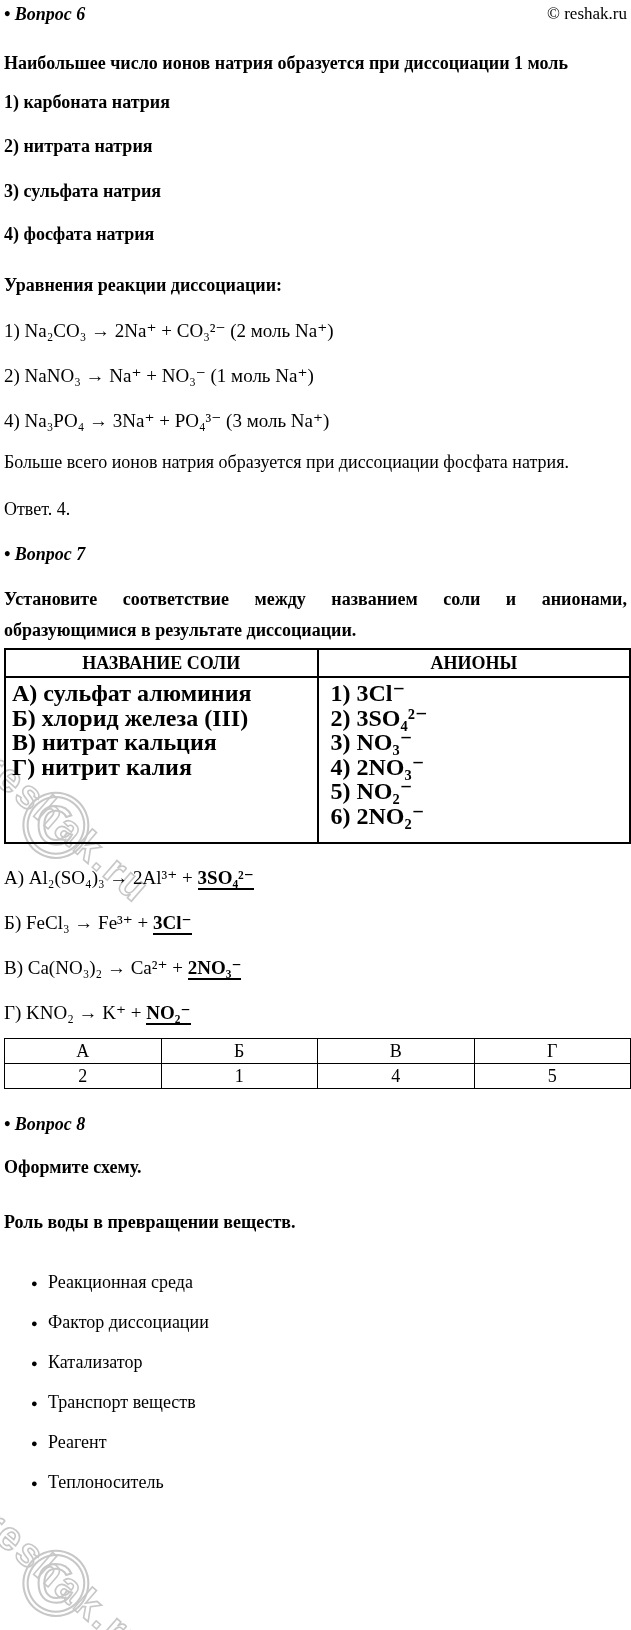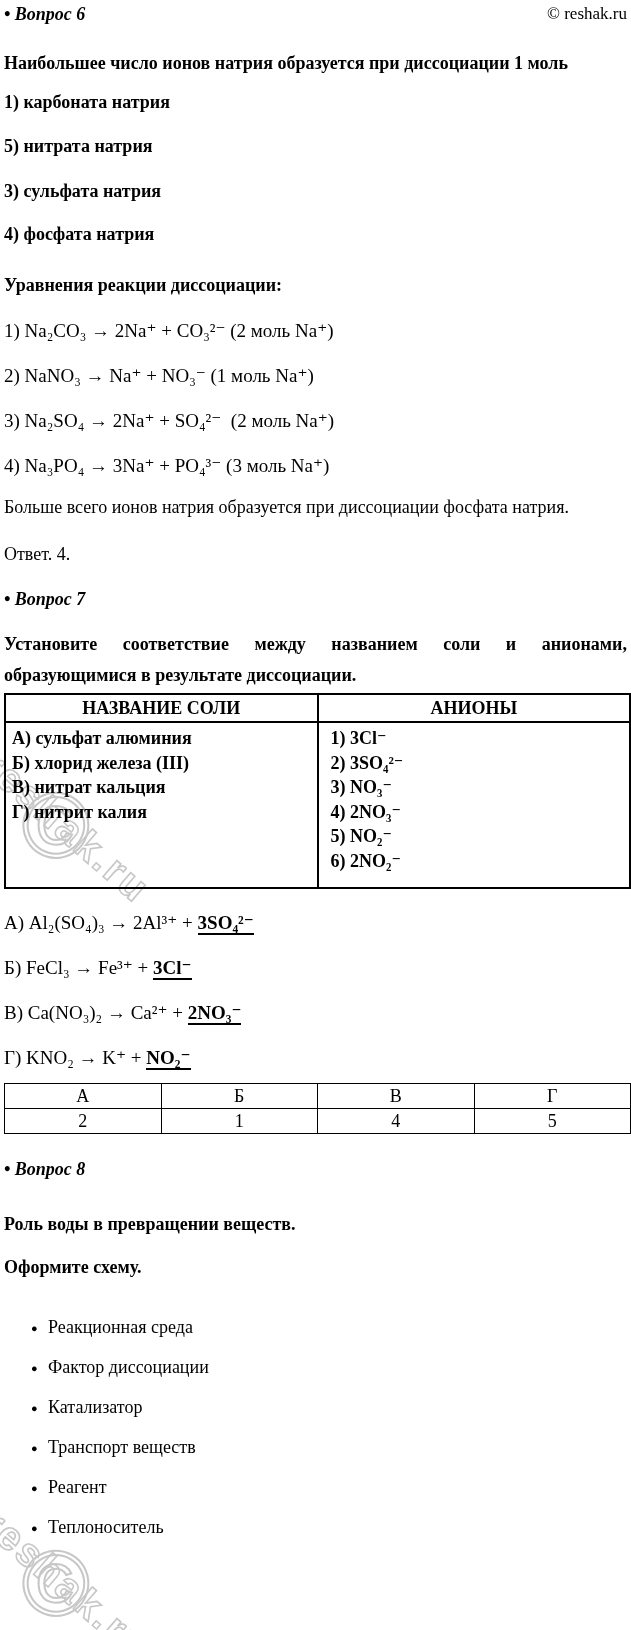--- a/index.html
+++ b/index.html
@@ -13,21 +13,21 @@
   .b{font-weight:bold;}
   .j{text-align:justify;}
   .topline{display:flex;justify-content:space-between;align-items:flex-end;line-height:24px;}
   .qtitle{font-weight:bold;font-style:italic;font-size:18px;}
   .site{font-size:17px;}
   .eq{font-size:19px;white-space:pre;}
   .u-ans{font-weight:bold;border-bottom:2.5px solid #000;}
   
   table{border-collapse:collapse;table-layout:fixed;width:627px;background:transparent;}
   .match-table th{border:2px solid #000;height:26px;padding:0;font-size:18px;font-weight:bold;text-align:center;}
-  .match-table td{border:2px solid #000;vertical-align:top;font-weight:bold;font-size:18px;line-height:24.5px;}
+  .match-table td{border:2px solid #000;vertical-align:top;font-weight:bold;font-size:24px;line-height:24.5px;}
   .match-table td.salts{padding:3px 4px 10px 6px;}
   .match-table td.anions{padding:3px 4px 14px 12px;}
   .match-table col{width:50%;}
   
   .ans-table td{border:1.5px solid #000;height:24px;line-height:24px;text-align:center;font-size:18px;padding:0;}
   
   ul.bullets{list-style:none;margin:29px 0 0 0;padding:0;}
   ul.bullets li{position:relative;padding-left:44px;line-height:31px;margin-bottom:9px;}
   ul.bullets li::before{content:"\25CF";position:absolute;left:27px;top:1px;font-size:11px;}
   
@@ -56,29 +56,28 @@
 <div class="content">
 
   <div class="topline">
     <span class="qtitle">• Вопрос 6</span>
     <span class="site">© reshak.ru</span>
   </div>
 
   <p class="b j" style="margin-top:22px">Наибольшее число ионов натрия образуется при диссоциации 1 моль</p>
 
   <p class="b" style="margin-top:8px">1) карбоната натрия</p>
-  <p class="b" style="margin-top:13px">5) нитрата натрия</p>
+  <p class="b" style="margin-top:13px">2) нитрата натрия</p>
   <p class="b" style="margin-top:14px">3) сульфата натрия</p>
   <p class="b" style="margin-top:12px">4) фосфата натрия</p>
 
   <p class="b" style="margin-top:20px">Уравнения реакции диссоциации:</p>
 
   <p class="eq" style="margin-top:14px">1) Na₂CO₃ → 2Na⁺ + CO₃²⁻ (2 моль Na⁺)</p>
   <p class="eq" style="margin-top:14px">2) NaNO₃ → Na⁺ + NO₃⁻ (1 моль Na⁺)</p>
-  <p class="eq" style="margin-top:14px">3) Na₂SO₄ → 2Na⁺ + SO₄²⁻  (2 моль Na⁺)</p>
   <p class="eq" style="margin-top:14px">4) Na₃PO₄ → 3Na⁺ + PO₄³⁻ (3 моль Na⁺)</p>
 
   <p class="j" style="margin-top:11px">Больше всего ионов натрия образуется при диссоциации фосфата натрия.</p>
 
   <p style="margin-top:16px">Ответ. 4.</p>
 
   <p style="margin-top:14px;line-height:31px">
     <span class="qtitle">• Вопрос 7</span>
   </p>
 
@@ -132,22 +131,22 @@
       <td>4</td>
       <td>5</td>
     </tr>
   </tbody>
     </table>
 
   <p style="margin-top:20px;line-height:31px">
     <span class="qtitle">• Вопрос 8</span>
   </p>
 
+  <p class="b" style="margin-top:12px">Оформите схему.</p>
   <p class="b" style="margin-top:24px">Роль воды в превращении веществ.</p>
-  <p class="b" style="margin-top:12px">Оформите схему.</p>
 
   <ul class="bullets">
     <li>Реакционная среда</li>
     <li>Фактор диссоциации</li>
     <li>Катализатор</li>
     <li>Транспорт веществ</li>
     <li>Реагент</li>
     <li>Теплоноситель</li>
   </ul>
 

